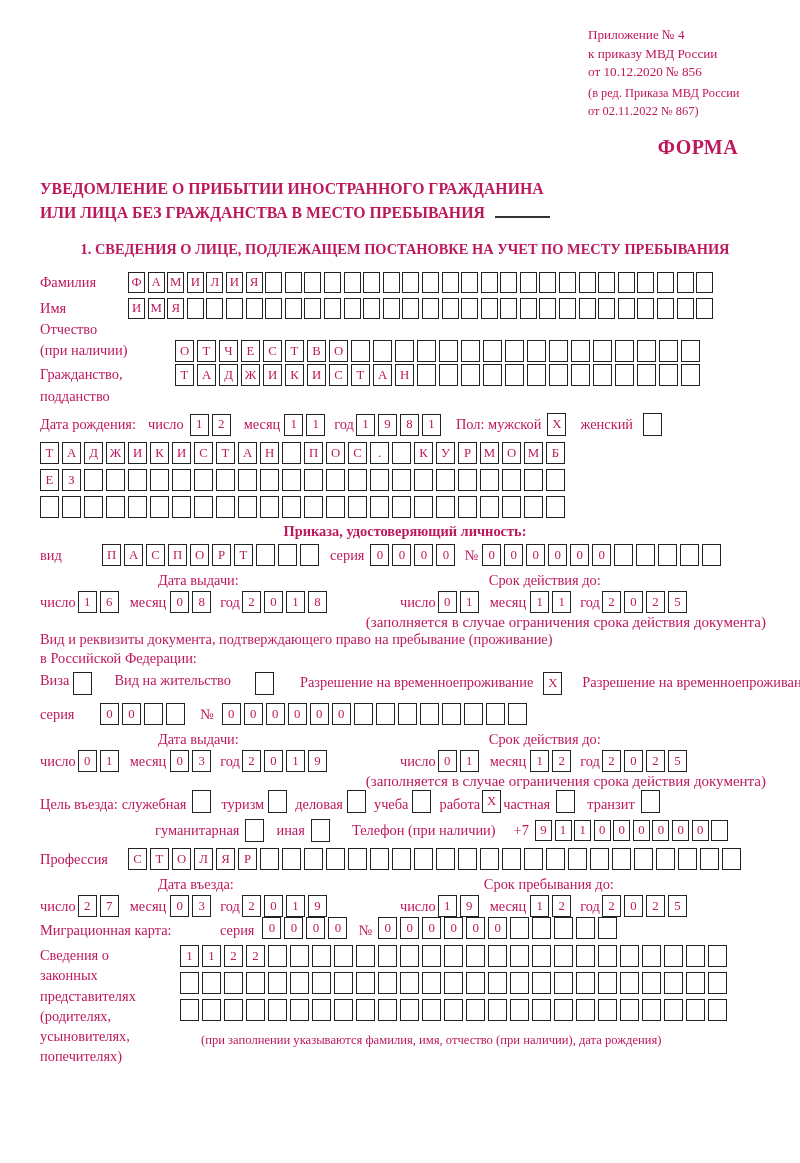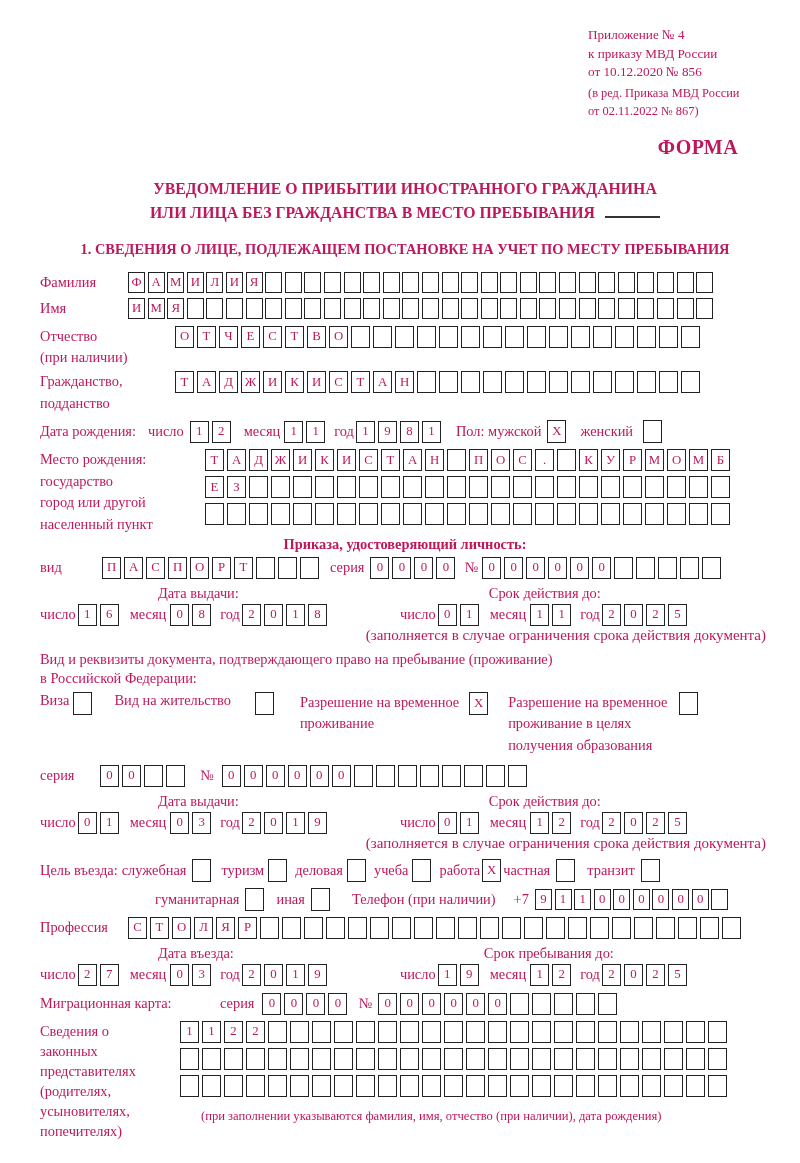--- a/index.html
+++ b/index.html
@@ -5,49 +5,49 @@
   html,body{margin:0;padding:0;background:#e8e8e8;}
   .page{
     width:800px;height:1163px;margin:0 auto;background:#ffffff;
     font-family:"Liberation Serif","DejaVu Serif",serif;color:#be185d;
     box-sizing:border-box;padding:26px 30px 0 40px;overflow:hidden;position:relative;
   }
   .annex{margin-left:548px;font-size:13.2px;line-height:1.42;}
   .annex-sub{font-size:12.4px;}
   .gap3{margin-top:3px;}
   .forma{text-align:right;padding-right:32px;font-weight:bold;margin-top:16px;font-size:20px;letter-spacing:.4px;}
-  .title{text-align:center;font-weight:bold;font-size:15.8px;margin-top:18px;line-height:1.5;}
+  .title{text-align:left;font-weight:bold;font-size:15.8px;margin-top:18px;line-height:1.5;}
   .blank-line{display:inline-block;width:55px;border-bottom:2px solid #333;margin-left:10px;vertical-align:baseline;}
   .section-head{text-align:center;font-weight:bold;font-size:14.4px;margin-top:16px;}
   .text{font-size:14.4px;}
   .row{display:flex;align-items:center;white-space:nowrap;font-size:14.4px;}
   .top{align-items:flex-start;}
   .lbl{flex:none;}
   .lblcol{display:flex;flex-direction:column;flex:none;line-height:1.5;font-size:14.4px;}
   .stack{display:flex;flex-direction:column;}
   .stack .boxes{margin-bottom:5px;}
   .boxes{display:inline-flex;flex:none;}
   .box{flex:none;width:15px;height:19px;border:1.7px solid #222222;margin-right:2.6px;
        display:flex;align-items:center;justify-content:center;font-size:12.8px;background:#fff;}
   .lg .box{width:17px;height:20px;margin-right:3px;}
   .cbx .box{width:17px;height:21px;margin-right:0;}
   .center-bold{text-align:center;font-weight:bold;font-size:14.4px;}
   .date-heads{display:flex;font-size:14.4px;}
   .dh1{margin-left:118px;}
   .dh2{margin-left:250px;}
   .note{text-align:right;padding-right:4px;font-size:15px;margin-top:1px;}
   .footnote{font-size:12.6px;margin-top:7px;margin-left:21px;white-space:nowrap;}
-  .optcol{display:flex;flex-direction:column;flex:none;line-height:1.5;}
+  .optcol{display:flex;text-align:center;flex:none;line-height:1.5;}
   .w60{width:60px;} .w75{width:62px;} .w88{width:88px;} .w135{width:135px;} .w150{width:150px;} .w165{width:165px;} .w140{width:140px;line-height:1.4;}
   .ml2{margin-left:2px;}.ml4{margin-left:4px;}.ml6{margin-left:6px;}.ml8{margin-left:8px;}
   .ml10{margin-left:10px;}.ml12{margin-left:12px;}.ml14{margin-left:14px;}
   .ml18{margin-left:18px;}.ml20{margin-left:20px;}.ml22{margin-left:22px;}.ml24{margin-left:24px;}
   .ml26{margin-left:26px;}.ml30{margin-left:30px;}.ml70{margin-left:70px;}.ml115{margin-left:115px;}
   .mt2{margin-top:2px;}.mt4{margin-top:4px;}.mt5{margin-top:5px;}.mt6{margin-top:6px;}
-  .mt7{margin-top:7px;}.mt8{margin-top:8px;}.mt14{margin-top:14px;}
+  .mt7{align-items:flex-end;}.mt8{margin-top:8px;}.mt14{margin-top:14px;}
 </style>
 </head>
 <body>
 
 <div class="page">
 
   <div class="annex">
     <div>Приложение № 4</div>
     <div>к приказу МВД России</div>
     <div>от 10.12.2020 № 856</div>
@@ -225,26 +225,20 @@
     <span class="boxes cbx ml6">
         <span class="box">X</span>
       </span>
     <span class="lbl ml14">женский</span>
     <span class="boxes cbx ml10">
         <span class="box"></span>
       </span>
   </div>
 
   <div class="row mt6 top">
-    <div class="lblcol w165">
-      <span>Место рождения:</span>
-      <span>государство</span>
-      <span>город или другой</span>
-      <span>населенный пункт</span>
-    </div>
     <div class="stack">
       <span class="boxes lg">
           <span class="box">Т</span>
           <span class="box">А</span>
           <span class="box">Д</span>
           <span class="box">Ж</span>
           <span class="box">И</span>
           <span class="box">К</span>
           <span class="box">И</span>
           <span class="box">С</span>

